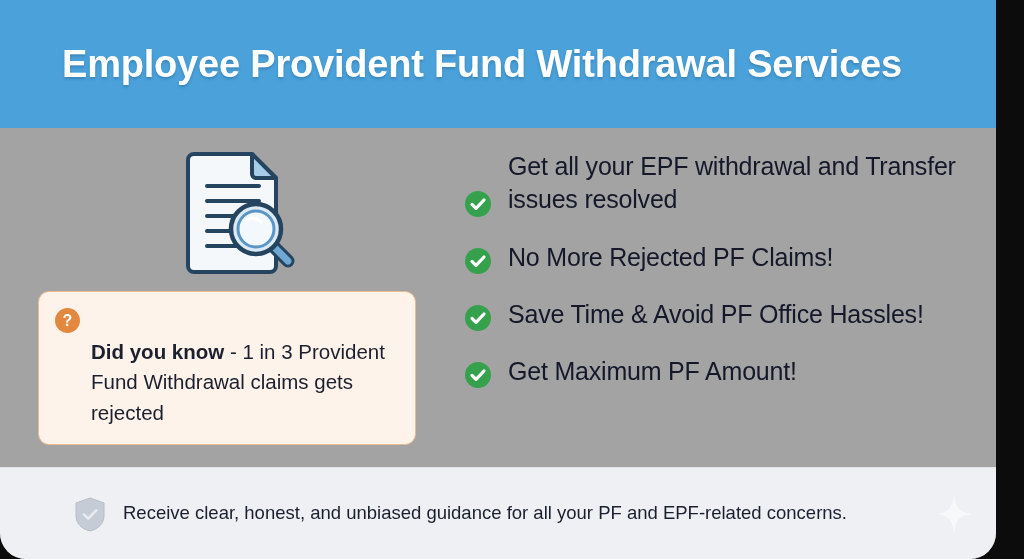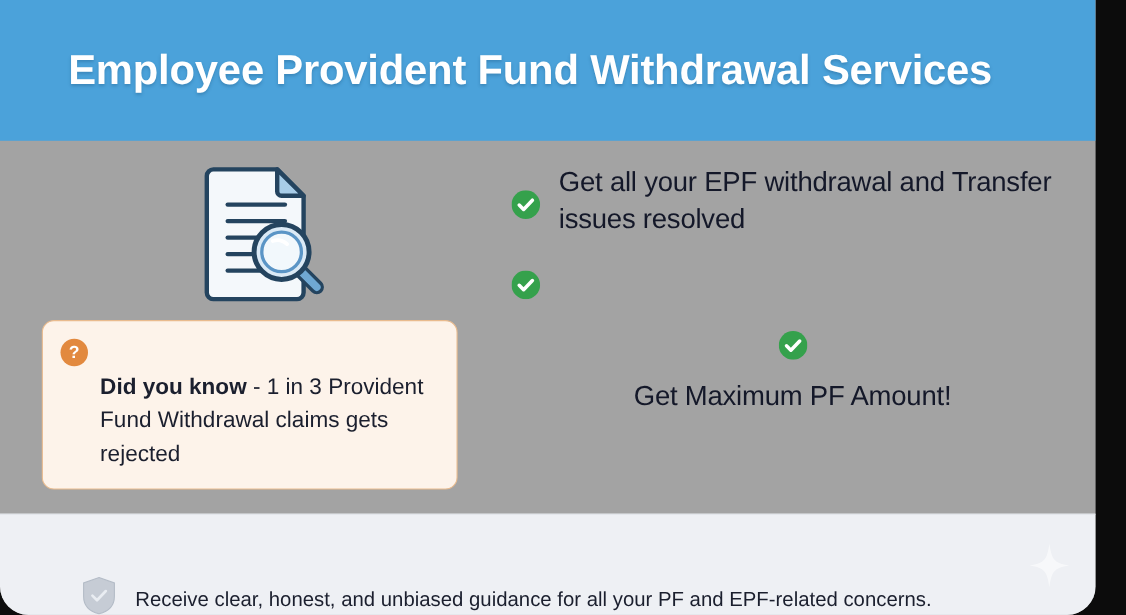--- a/index.html
+++ b/index.html
@@ -103,25 +103,25 @@
 
   
   .bullets {
     position: absolute;
     left: 10px;
     top: 22px;
     right: 20px;
   }
   .bullet {
     display: flex;
-    align-items: center;
+    align-items: flex-end;
     gap: 17px;
     margin-bottom: 24px;
   }
-  .bullet:last-child { margin-bottom: 16px; flex-direction: column; }
+  .bullet:last-child { margin-bottom: 16px; }
   .check {
     flex: none;
     width: 26px;
     height: 26px;
     margin-top: 5px;
   }
   .bullet-text {
     font-size: 25px;
     line-height: 1.33;
     color: #141829;
@@ -129,21 +129,21 @@
   }
 
   
   .footer {
     position: relative;
     height: 92px;
     background: #eef0f4;
     border-top: 1px solid #e1e5ea;
     box-sizing: border-box;
     display: flex;
-    align-items: flex-end;
+    align-items: center;
     padding-left: 74px;
     overflow: hidden;
   }
   .shield {
     flex: none;
     width: 32px;
     height: 36px;
     margin-right: 17px;
   }
   .footer-text {
@@ -215,22 +215,32 @@
           <span class="bullet-text">Get all your EPF withdrawal and Transfer issues resolved</span>
         </div>
 
         <div class="bullet">
           <span class="check">
             <svg viewBox="0 0 26 26" width="26" height="26">
               <circle cx="13" cy="13" r="13" fill="#35a14c"></circle>
               <path d="M7 13.4 l4 4 l8 -8.4" fill="none" stroke="#ffffff" stroke-width="3.2" stroke-linecap="round" stroke-linejoin="round"></path>
             </svg>
           </span>
-        </div>
-
+          <span class="bullet-text">No More Rejected PF Claims!</span>
+        </div>
+
+        <div class="bullet">
+          <span class="check">
+            <svg viewBox="0 0 26 26" width="26" height="26">
+              <circle cx="13" cy="13" r="13" fill="#35a14c"></circle>
+              <path d="M7 13.4 l4 4 l8 -8.4" fill="none" stroke="#ffffff" stroke-width="3.2" stroke-linecap="round" stroke-linejoin="round"></path>
+            </svg>
+          </span>
+          <span class="bullet-text">Save Time &amp; Avoid PF Office Hassles!</span>
+        </div>
 
         <div class="bullet">
           <span class="check">
             <svg viewBox="0 0 26 26" width="26" height="26">
               <circle cx="13" cy="13" r="13" fill="#35a14c"></circle>
               <path d="M7 13.4 l4 4 l8 -8.4" fill="none" stroke="#ffffff" stroke-width="3.2" stroke-linecap="round" stroke-linejoin="round"></path>
             </svg>
           </span>
           <span class="bullet-text">Get Maximum PF Amount!</span>
         </div>

